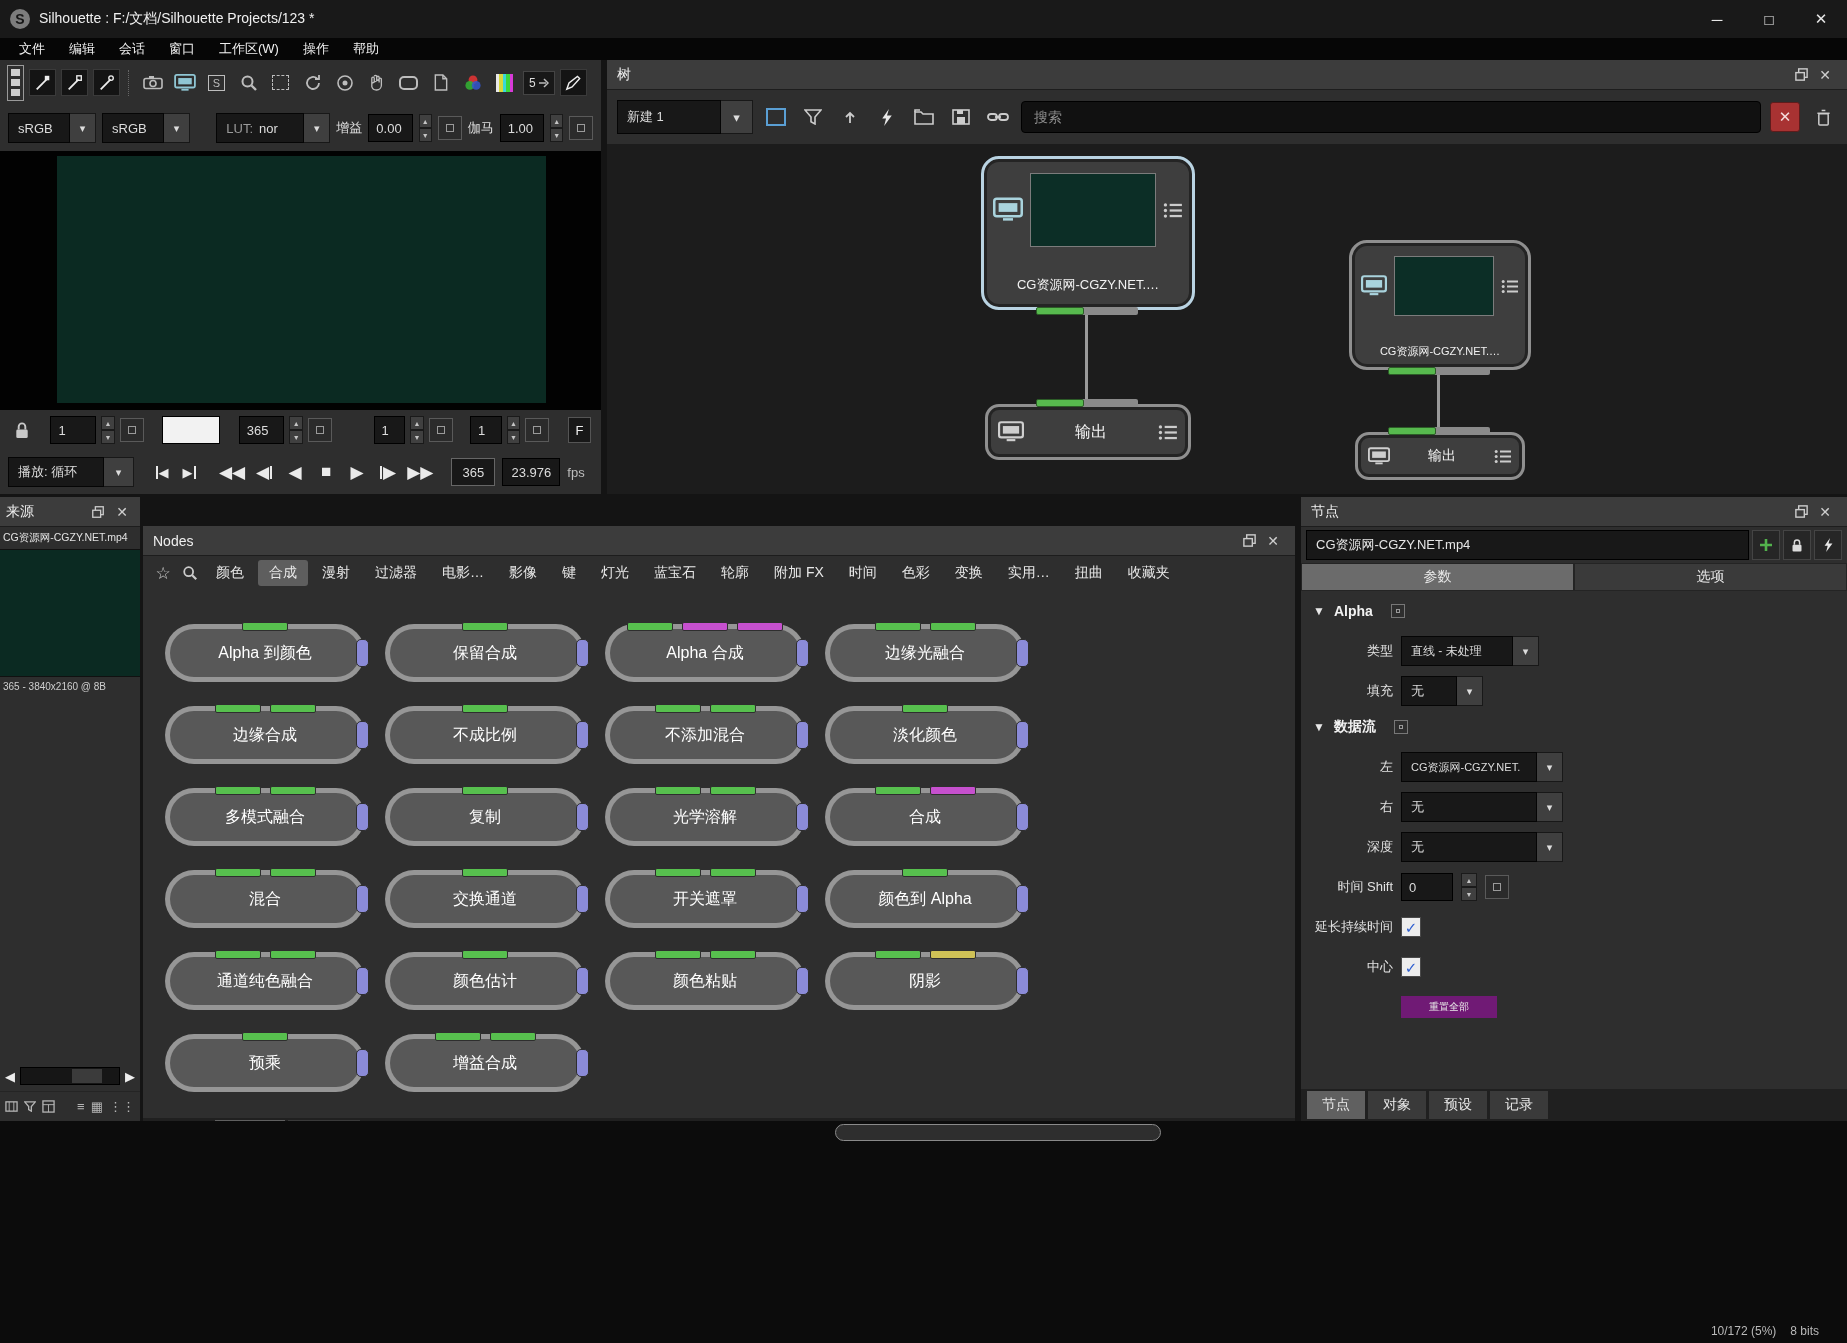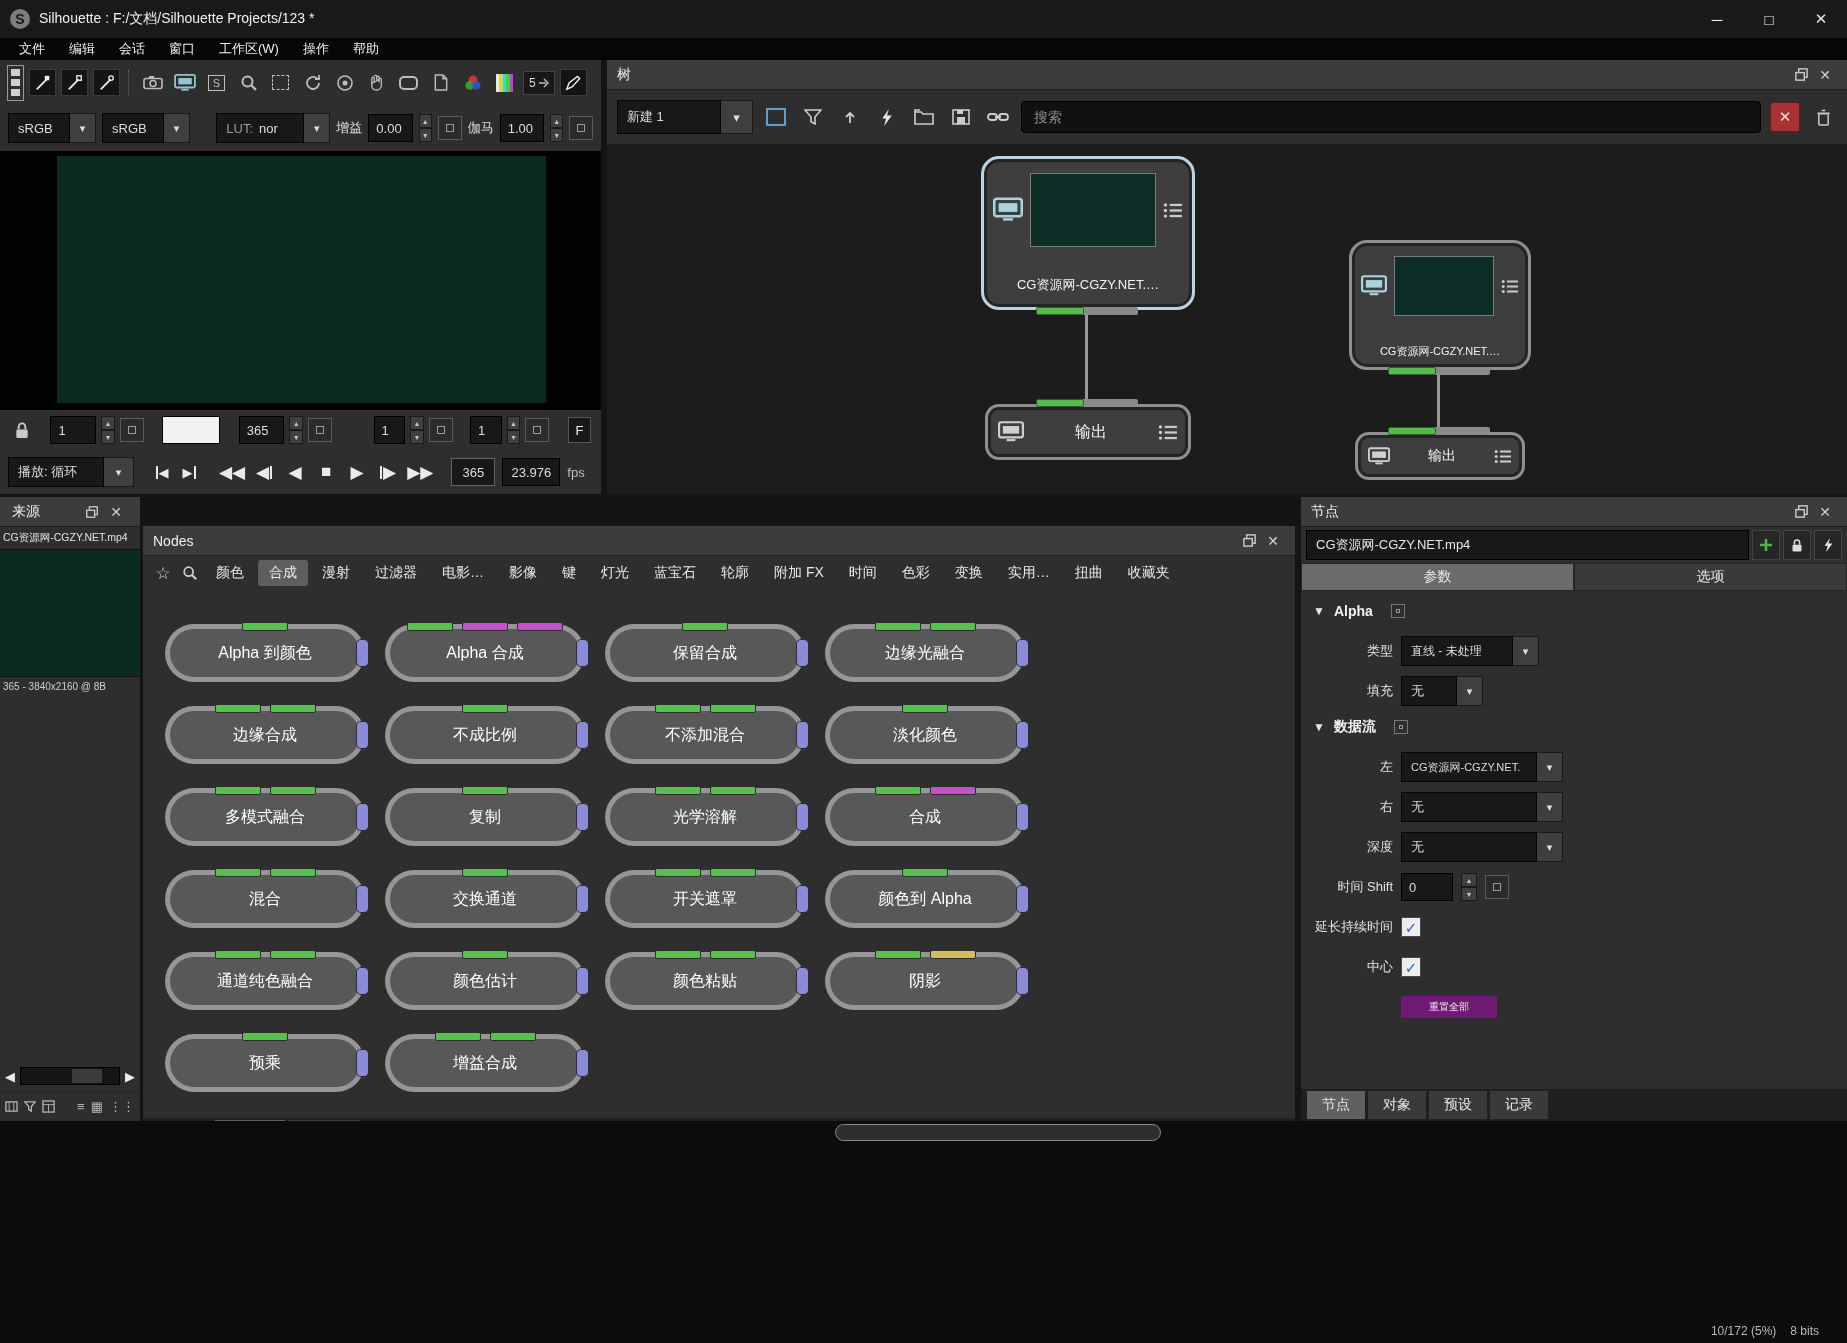--- a/index.html
+++ b/index.html
@@ -512,21 +512,21 @@
           <circle cx="2.2" cy="12" r="1.5" fill="#ccc"></circle>
           <rect x="6" y="11" width="11" height="2" fill="#ccc"></rect>
         </svg>
       <div class="port gray pt"></div>
       <div class="port green pt"></div>
     </div>
   </div>
 </div>
 
 <div id="source-panel" class="panel">
-  <div class="panel-header" style="padding:0 12px">
+  <div class="panel-header" style="padding:0 6px">
     <span>来源</span>
     <span class="spacer"></span>
     <span class="hdr-icon">
         <svg width="14" height="14" viewBox="0 0 16 16">
           <rect x="5" y="2" width="9" height="9" fill="none" stroke="#ccc" stroke-width="1.5"></rect>
           <rect x="2" y="6" width="9" height="8" fill="#3c3c3c" stroke="#ccc" stroke-width="1.5"></rect>
         </svg>
       </span>
     <span class="hdr-icon">✕</span>
   </div>
@@ -612,33 +612,33 @@
         <div class="ring"></div>
         <div class="inner">
           <span>Alpha 到颜色</span>
         </div>
         <div class="strip" style="left: 77px; width: 46px; background: rgb(87, 192, 78);"></div>
         <div class="side" style="background: rgb(139, 139, 216);"></div>
       </div>
       <div class="node-btn">
         <div class="ring"></div>
         <div class="inner">
+          <span>保留合成</span>
+        </div>
+        <div class="strip" style="left: 77px; width: 46px; background: rgb(87, 192, 78);"></div>
+        <div class="side" style="background: rgb(139, 139, 216);"></div>
+      </div>
+      <div class="node-btn">
+        <div class="ring"></div>
+        <div class="inner">
           <span>Alpha 合成</span>
         </div>
         <div class="strip" style="left: 22px; width: 46px; background: rgb(87, 192, 78);"></div>
         <div class="strip" style="left: 77px; width: 46px; background: rgb(198, 80, 206);"></div>
         <div class="strip" style="left: 132px; width: 46px; background: rgb(198, 80, 206);"></div>
-        <div class="side" style="background: rgb(139, 139, 216);"></div>
-      </div>
-      <div class="node-btn">
-        <div class="ring"></div>
-        <div class="inner">
-          <span>保留合成</span>
-        </div>
-        <div class="strip" style="left: 77px; width: 46px; background: rgb(87, 192, 78);"></div>
         <div class="side" style="background: rgb(139, 139, 216);"></div>
       </div>
       <div class="node-btn">
         <div class="ring"></div>
         <div class="inner">
           <span>边缘光融合</span>
         </div>
         <div class="strip" style="left: 49.5px; width: 46px; background: rgb(87, 192, 78);"></div>
         <div class="strip" style="left: 104.5px; width: 46px; background: rgb(87, 192, 78);"></div>
         <div class="side" style="background: rgb(139, 139, 216);"></div>

